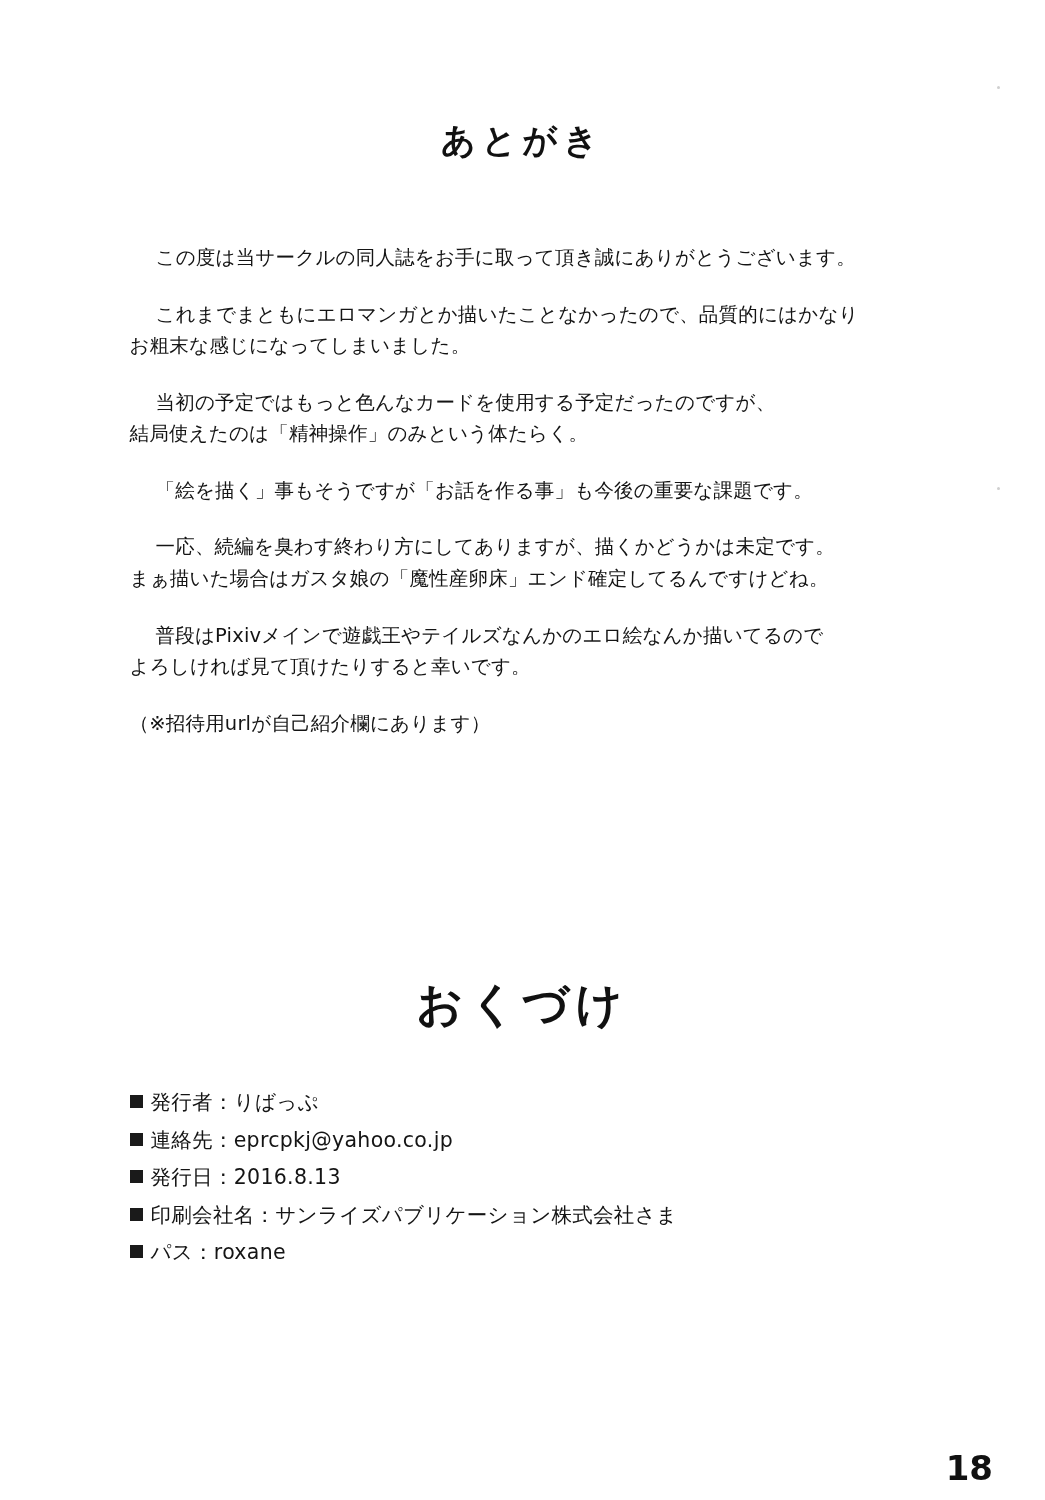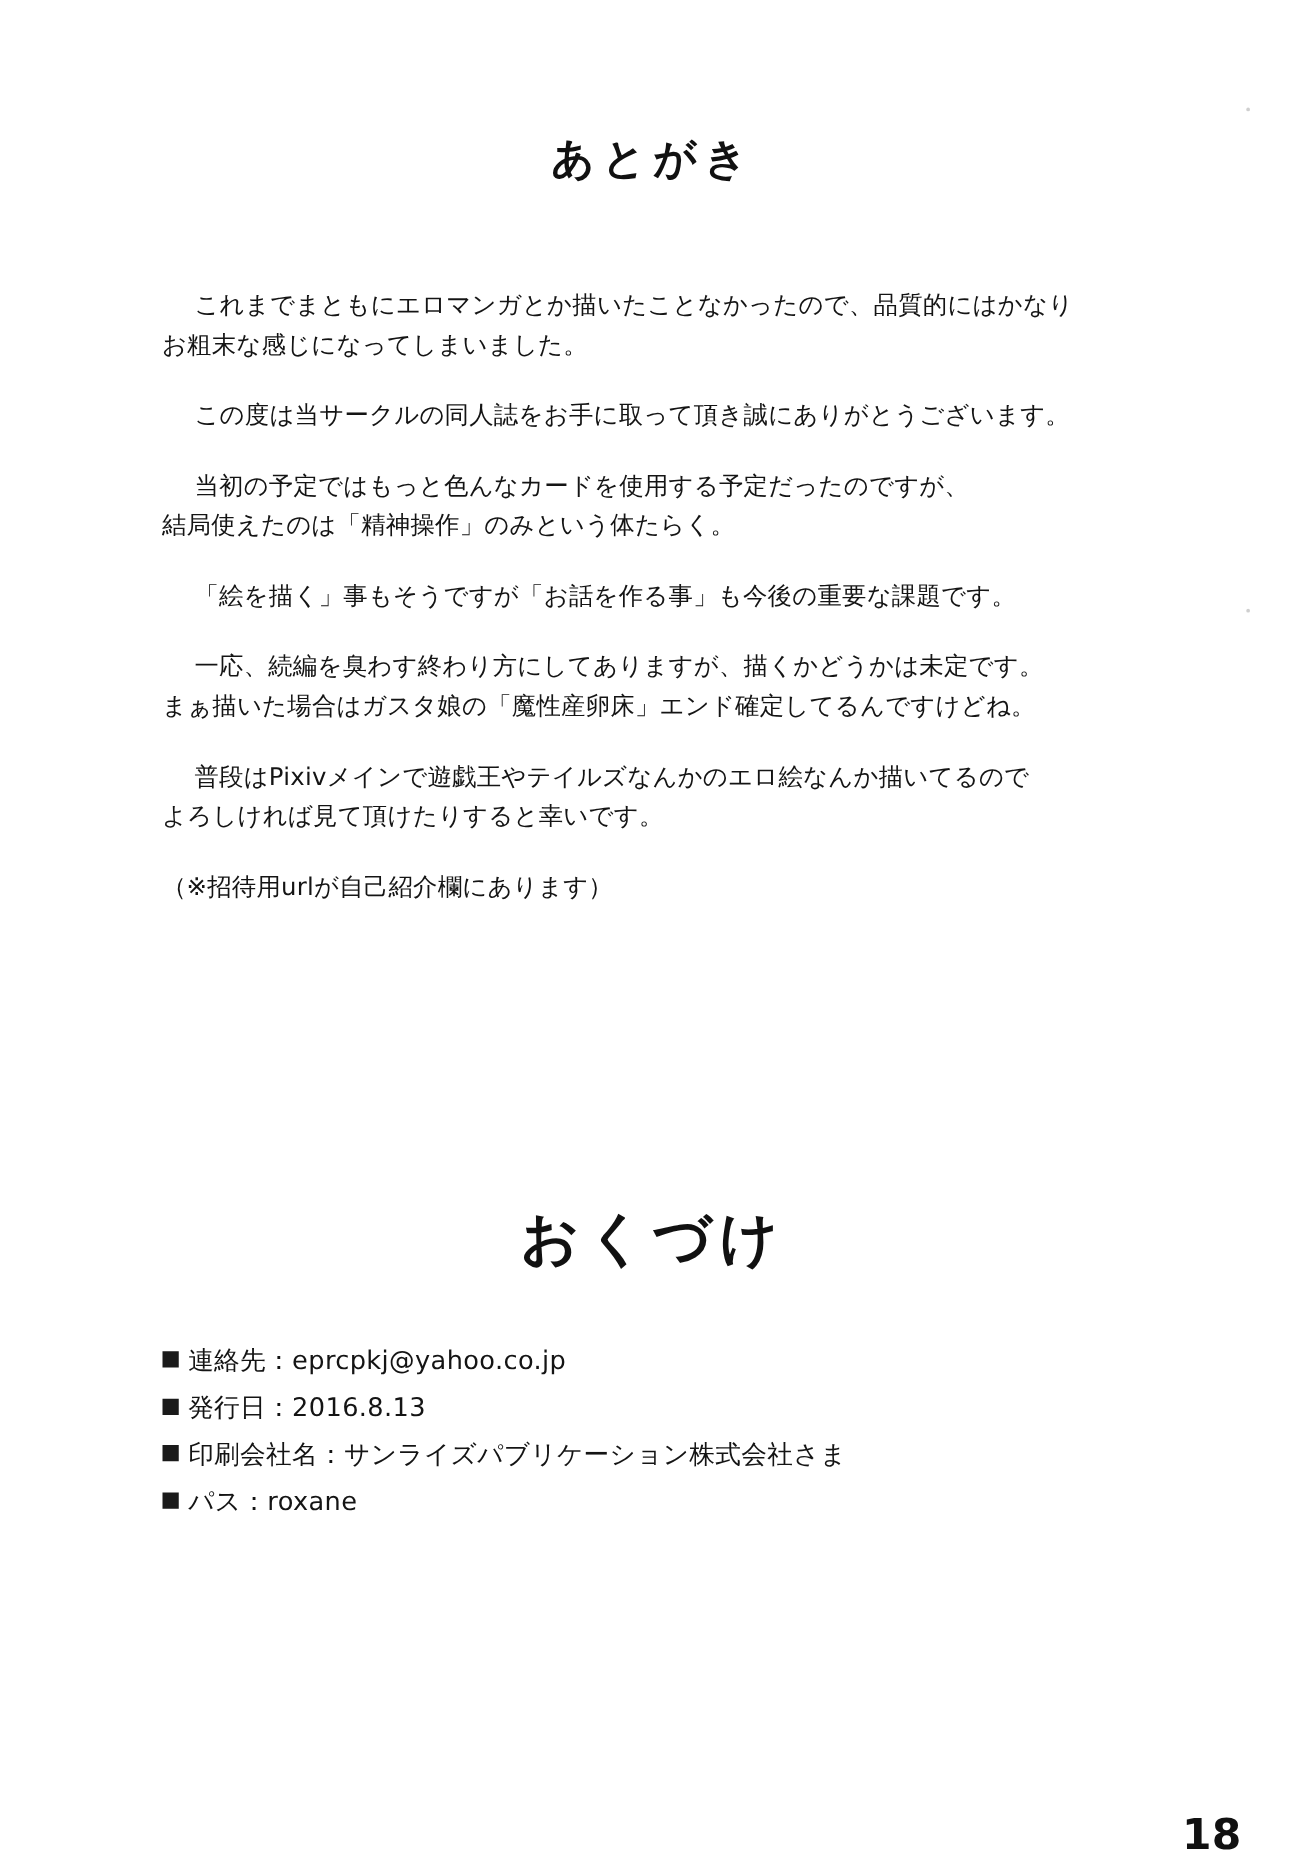--- a/index.html
+++ b/index.html
@@ -11,21 +11,21 @@
     height: 1500px;
     background: #ffffff;
     font-family: "DejaVu Sans", "Liberation Sans", sans-serif;
     color: #1a1a1a;
     position: relative;
     overflow: hidden;
   }
   .page {
     position: absolute;
     inset: 0;
-    padding: 0;
+    padding: 14px;
   }
   .afterword-title {
     text-align: center;
     font-size: 34px;
     font-weight: bold;
     letter-spacing: 6px;
     margin-top: 104px;
     color: #111;
   }
   .body-block {
@@ -108,26 +108,26 @@
 <div class="page">
 
   <div class="dot-mark" style="left:997px;top:86px;"></div>
   <div class="dot-mark" style="left:997px;top:487px;"></div>
 
   <h1 class="afterword-title">あとがき</h1>
 
   <div class="body-block" style="margin-top:78px;">
 
     <p class="para">
-      <span class="indent">これまでまともにエロマンガとか描いたことなかったので、品質的にはかなり</span>
-      <span class="flush">お粗末な感じになってしまいました。</span>
+      <span class="indent">この度は当サークルの同人誌をお手に取って頂き誠にありがとうございます。</span>
     </p>
 
     <p class="para">
-      <span class="indent">この度は当サークルの同人誌をお手に取って頂き誠にありがとうございます。</span>
+      <span class="indent">これまでまともにエロマンガとか描いたことなかったので、品質的にはかなり</span>
+      <span class="flush">お粗末な感じになってしまいました。</span>
     </p>
 
     <p class="para">
       <span class="indent">当初の予定ではもっと色んなカードを使用する予定だったのですが、</span>
       <span class="flush">結局使えたのは「精神操作」のみという体たらく。</span>
     </p>
 
     <p class="para">
       <span class="indent">「絵を描く」事もそうですが「お話を作る事」も今後の重要な課題です。</span>
     </p>
@@ -148,20 +148,24 @@
 
   </div>
 
   <div class="spacer-1" style="height:210px;"></div>
 
   <h1 class="colophon-title">おくづけ</h1>
 
   <div class="colophon-list">
     <div class="colophon-row">
       <span class="bullet-square"></span>
+      <span>発行者：りばっぷ</span>
+    </div>
+    <div class="colophon-row">
+      <span class="bullet-square"></span>
       <span>連絡先：eprcpkj@yahoo.co.jp</span>
     </div>
     <div class="colophon-row">
       <span class="bullet-square"></span>
       <span>発行日：2016.8.13</span>
     </div>
     <div class="colophon-row">
       <span class="bullet-square"></span>
       <span>印刷会社名：サンライズパブリケーション株式会社さま</span>
     </div>

